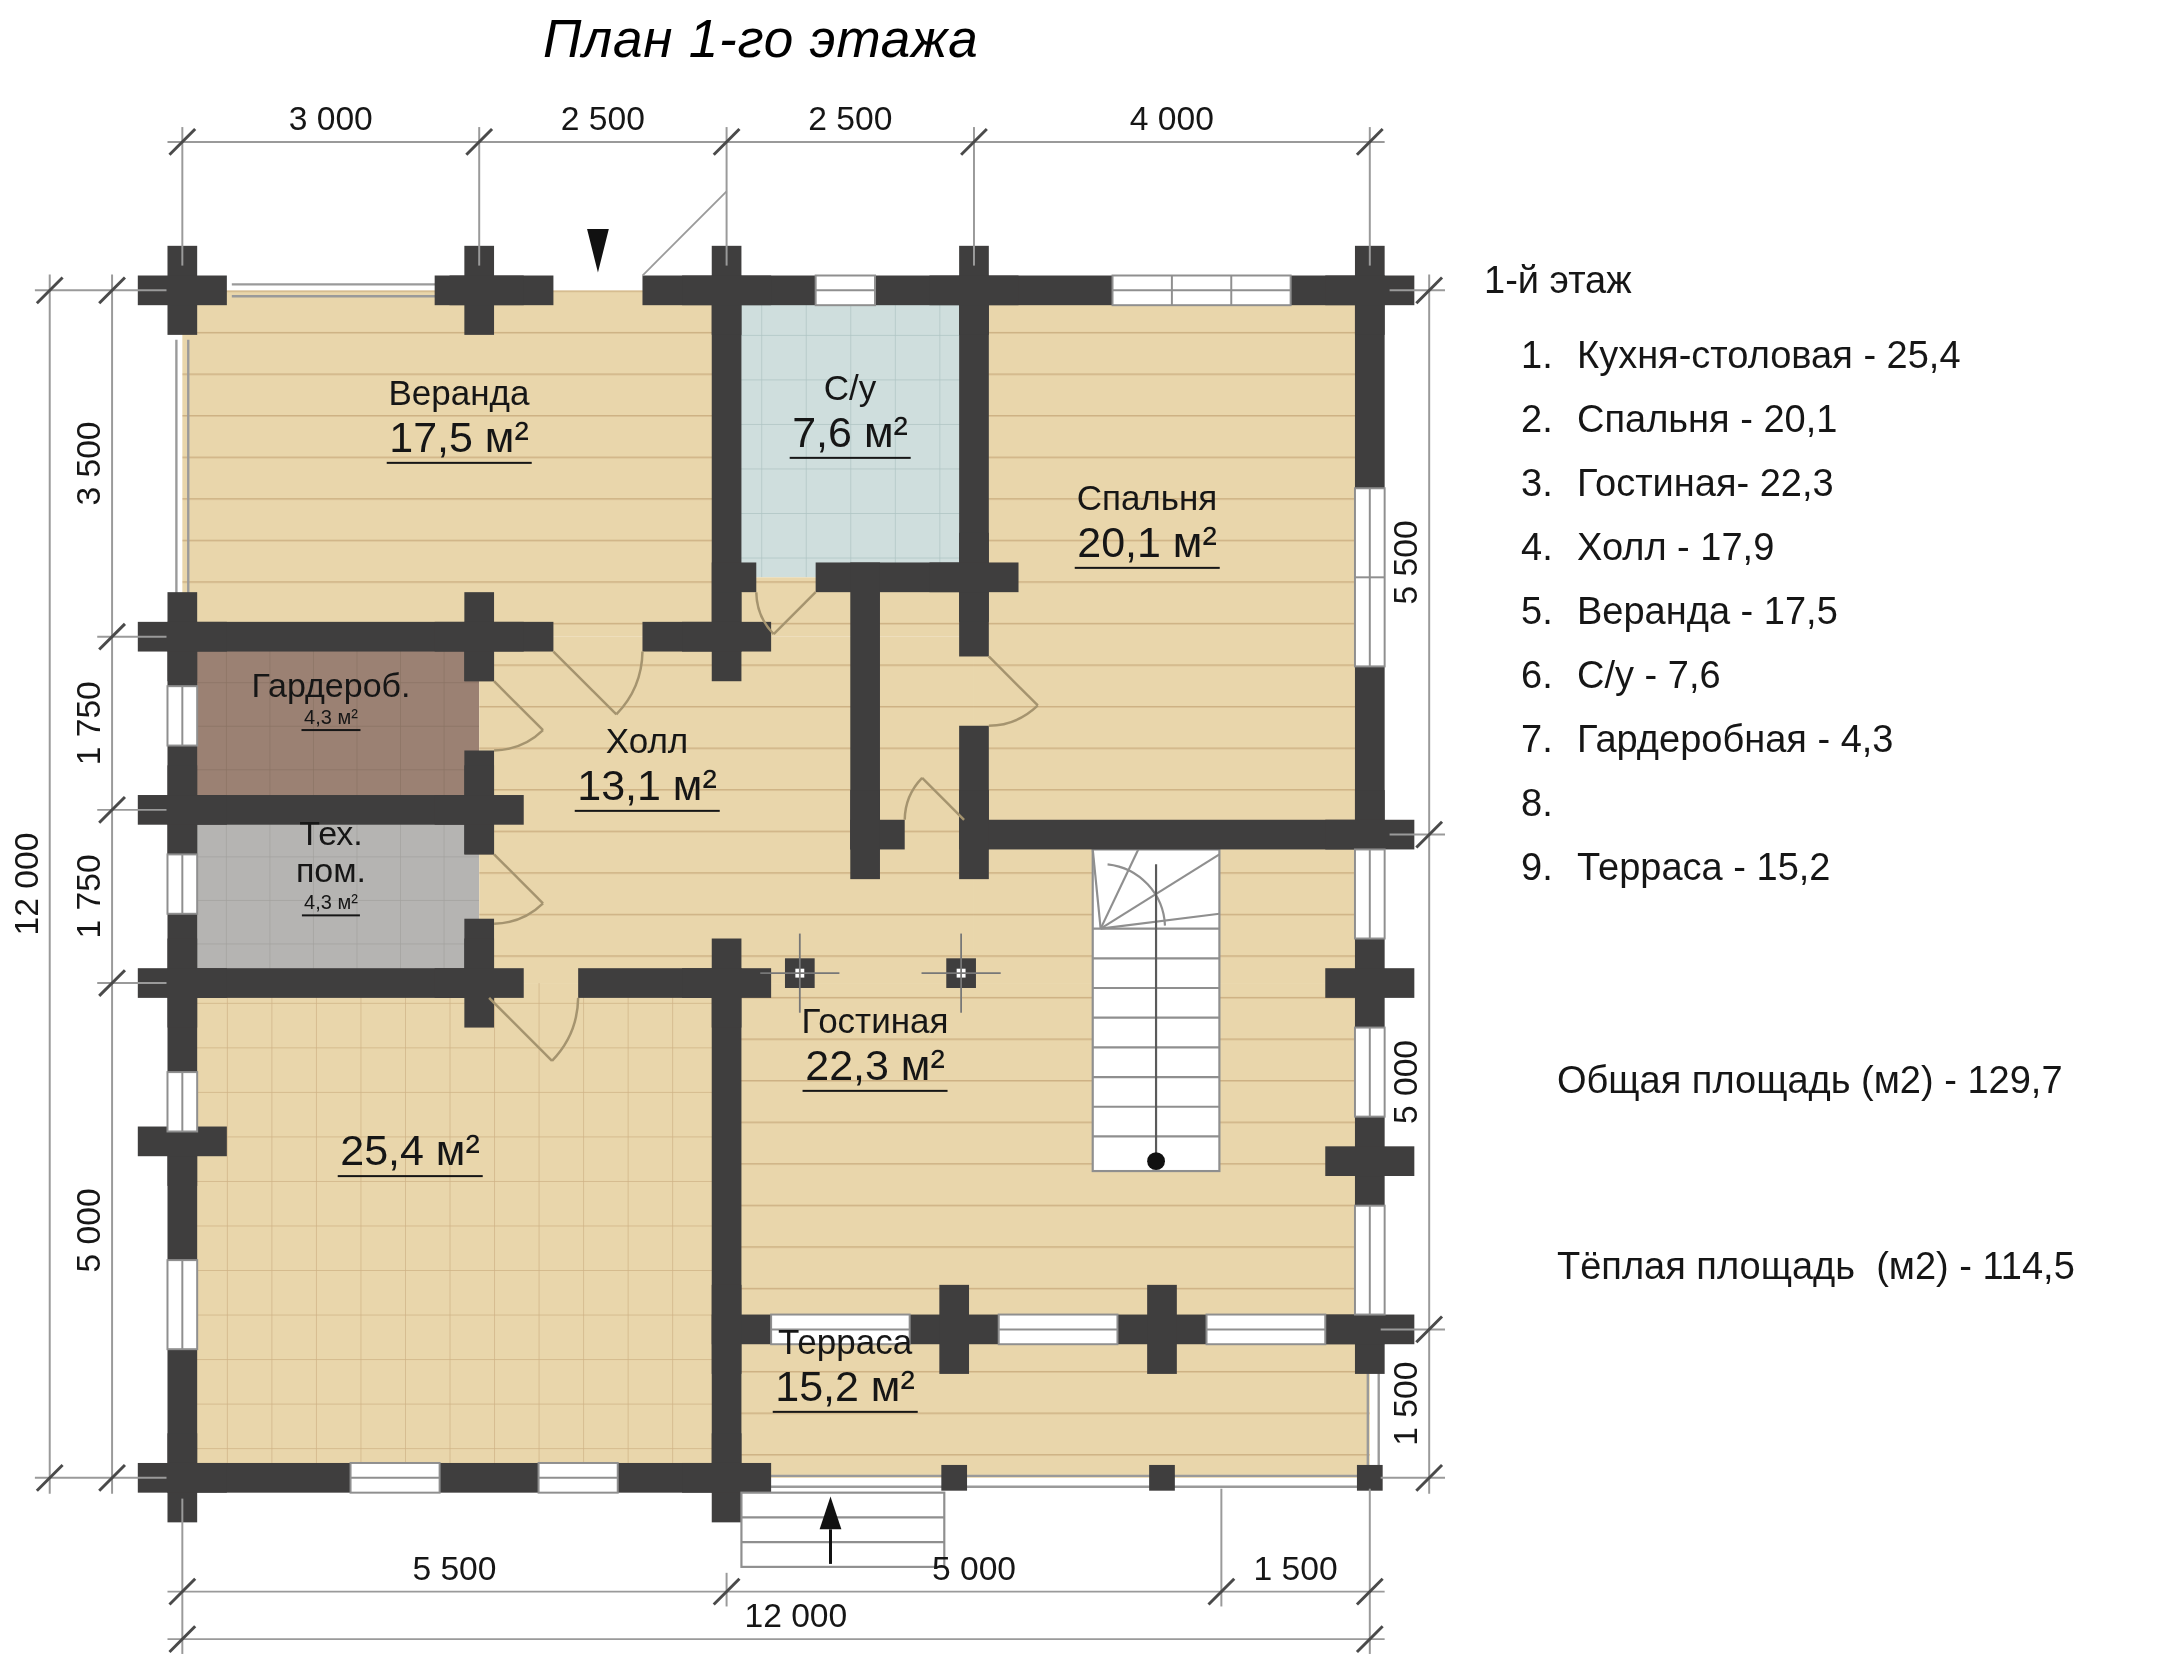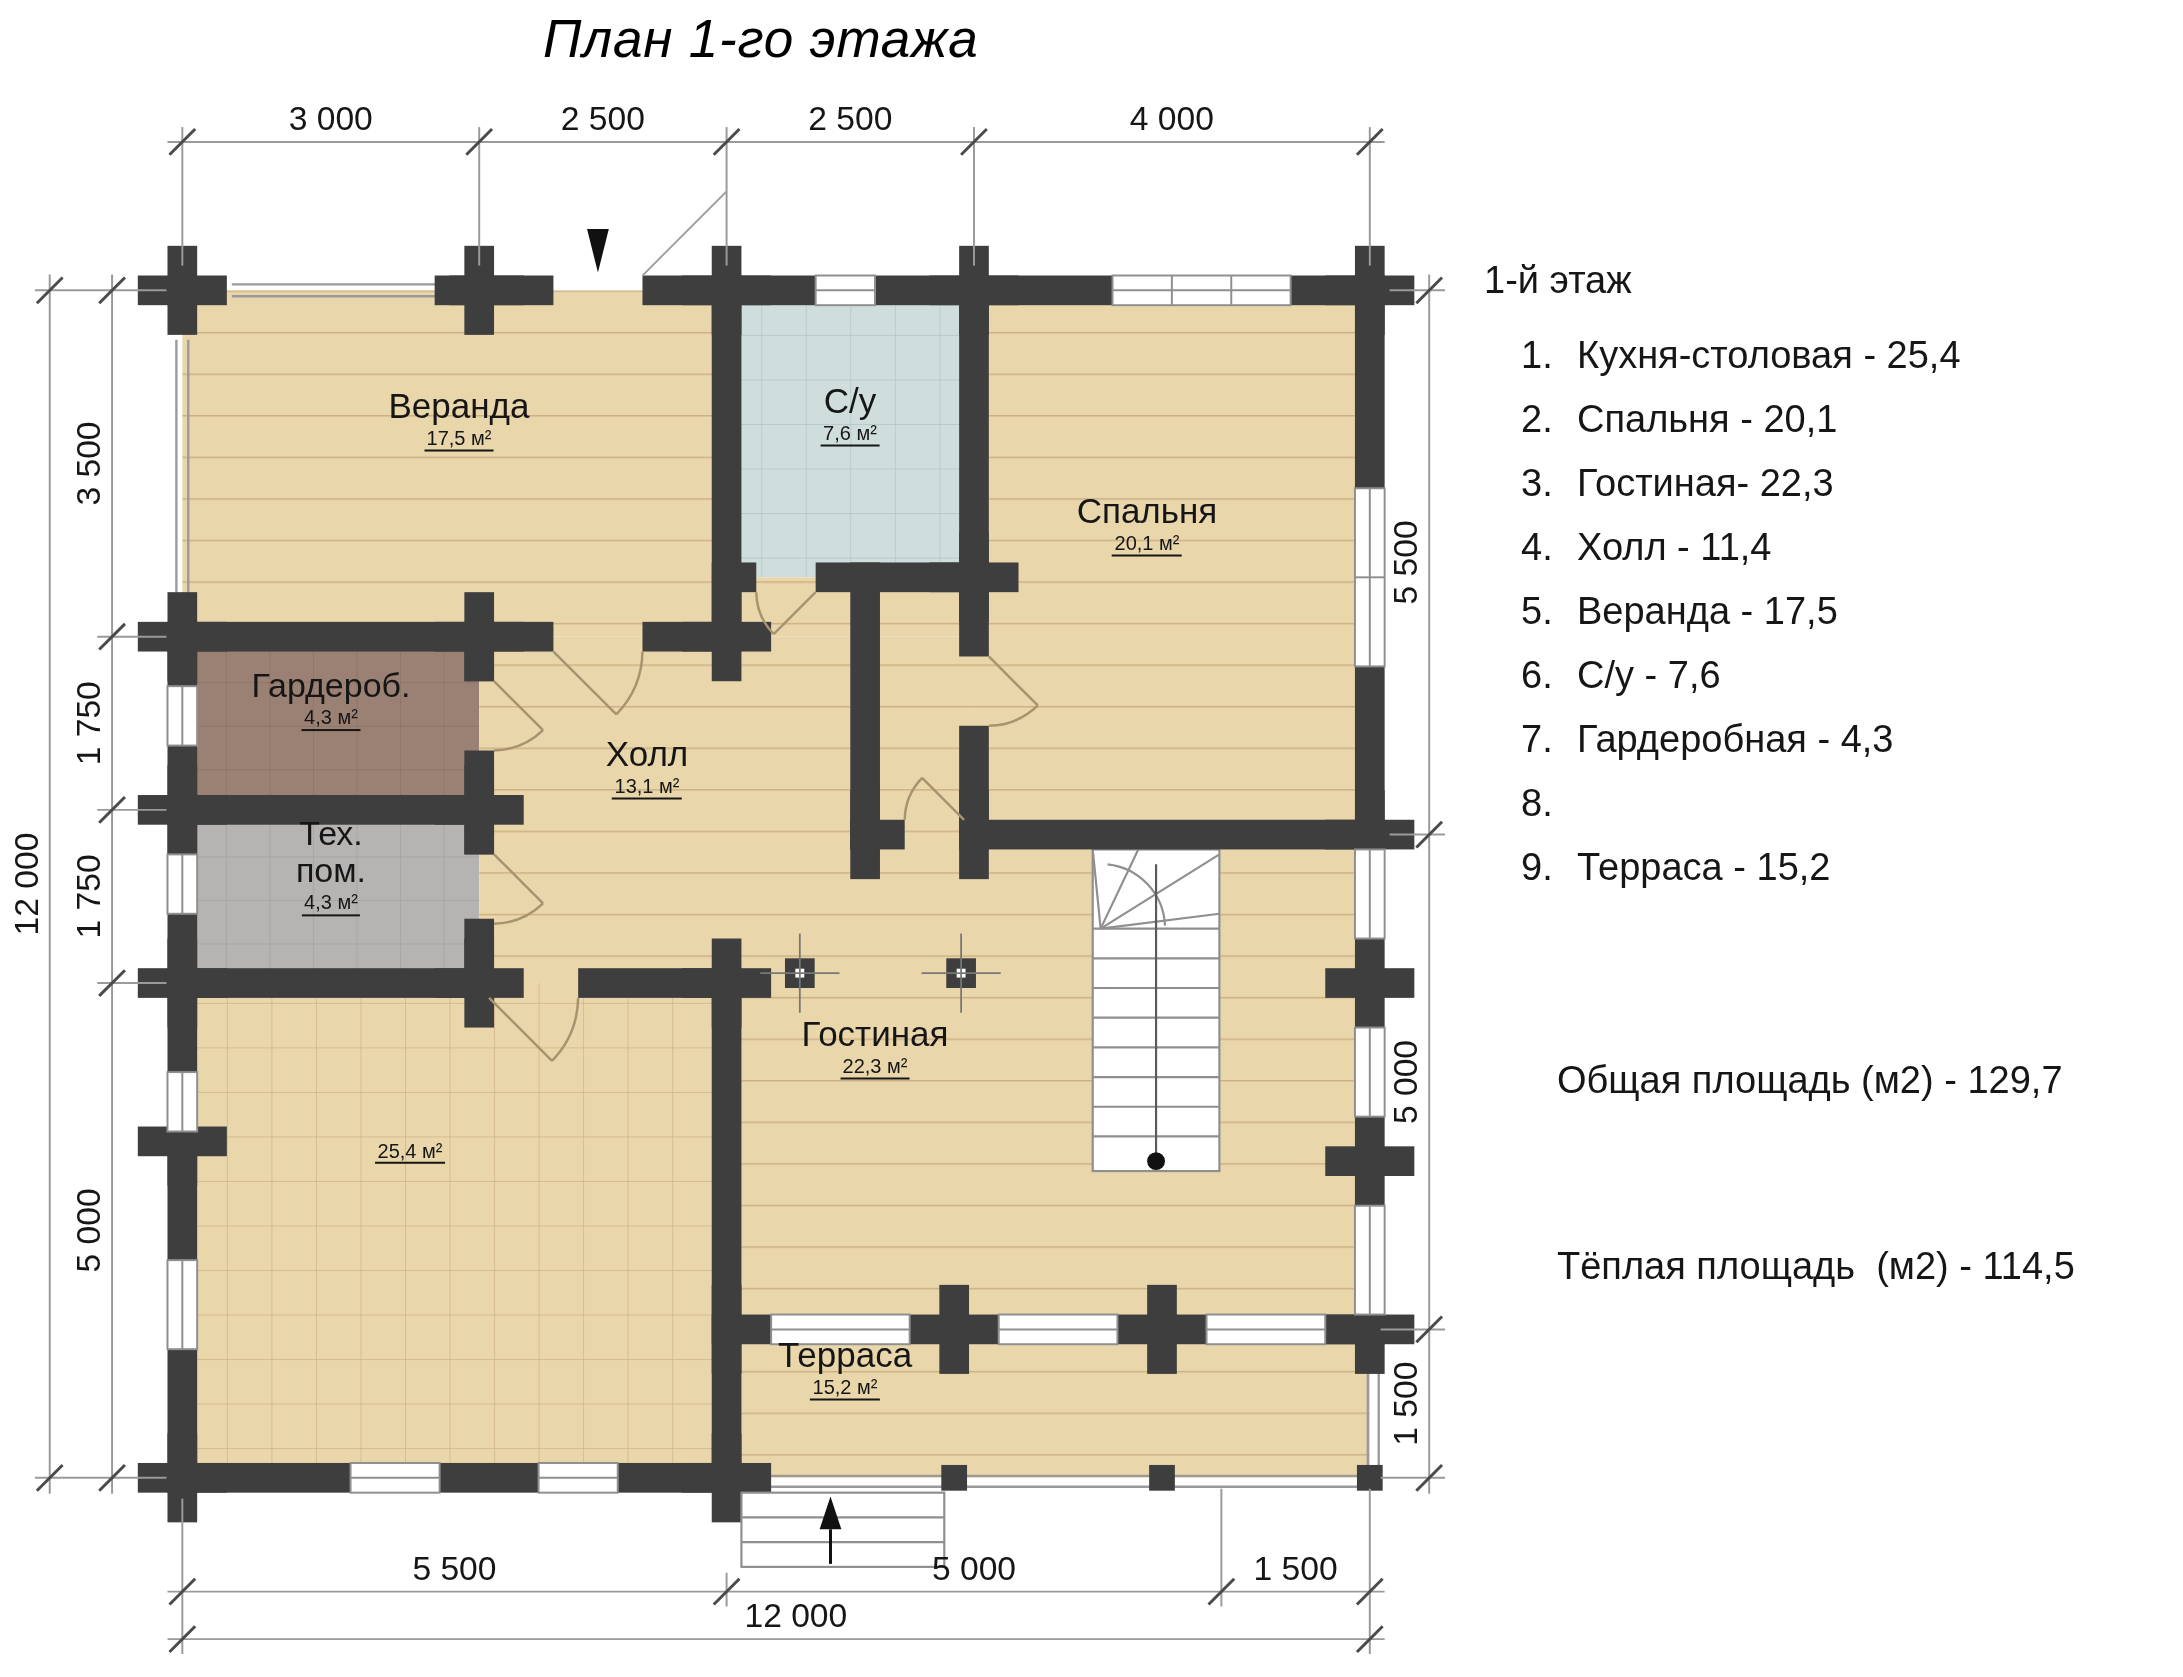--- a/index.html
+++ b/index.html
@@ -4,21 +4,21 @@
 <style>
   html,body{margin:0;padding:0;background:#ffffff;}
   body{width:2183px;height:1678px;position:relative;overflow:hidden;
        font-family:"Liberation Sans", sans-serif;color:#161616;}
   .title{position:absolute;left:543px;top:8.3px;font-size:53px;font-style:italic;
          letter-spacing:0.8px;color:#000000;}
   
   .lbl{position:absolute;transform:translate(-50%,-50%);text-align:center;line-height:1.1;}
   .lbl .nm{display:block;white-space:pre-line;}
   .lbl .ar{display:inline-block;border-bottom:2.5px solid #161616;padding:0 2.5px 0.8px 2.5px;margin-top:1.7px;}
-  .big .nm{font-size:35px}  .big .ar{font-size:20px}
+  .big .nm{font-size:35px}  .big .ar{font-size:43px}
   .small .nm{font-size:34px} .small .ar{font-size:20px}
   
   .legend{position:absolute;left:1484px;top:214px;width:688px;margin-top:45px;}
   .legend .head{font-size:38px;}
   .legend ol{list-style:none;margin:21.6px 0 0 0;padding:0;}
   .legend li{display:flex;height:64px;align-items:center;padding-left:37px;font-size:38px;}
   .legend li .num{width:56px;flex:none;}
   .legend .totals{margin-top:25px;padding-left:73px;font-size:38px;line-height:62px;white-space:pre;}
   svg text{font-family:"Liberation Sans", sans-serif;}
 </style>
@@ -484,21 +484,21 @@
     <li>
         <span class="num">2.</span>
         <span>Спальня - 20,1</span>
       </li>
     <li>
         <span class="num">3.</span>
         <span>Гостиная- 22,3</span>
       </li>
     <li>
         <span class="num">4.</span>
-        <span>Холл - 11,4</span>
+        <span>Холл - 17,9</span>
       </li>
     <li>
         <span class="num">5.</span>
         <span>Веранда - 17,5</span>
       </li>
     <li>
         <span class="num">6.</span>
         <span>С/у - 7,6</span>
       </li>
     <li>

